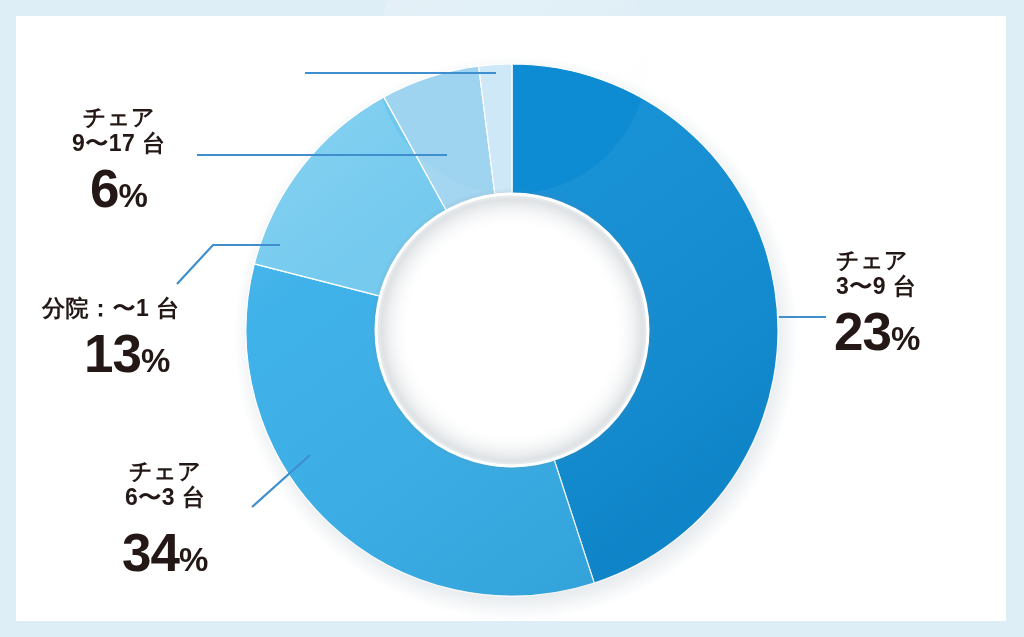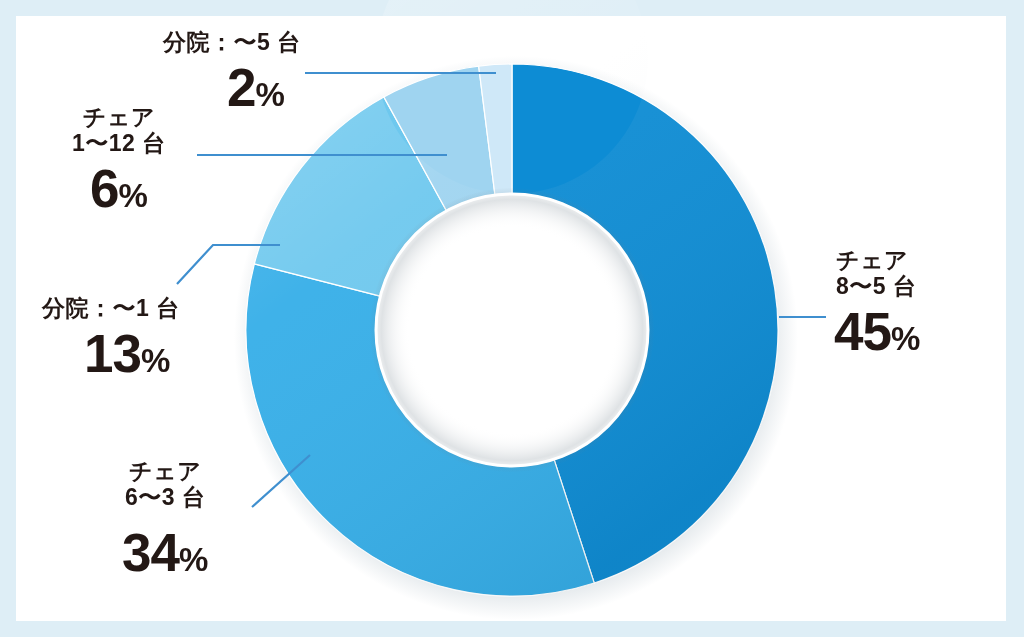--- a/index.html
+++ b/index.html
@@ -127,40 +127,36 @@
         <line x1="779" y1="317" x2="826" y2="317"></line>
         <line x1="252" y1="507" x2="310" y2="455"></line>
         <polyline points="177,284 213,245 280,245"></polyline>
         <line x1="197" y1="155" x2="447" y2="155"></line>
         <line x1="305" y1="73" x2="496" y2="73"></line>
       </g>
     </svg>
 
     <div class="callout" id="callout-0">
       <div class="cat">チェア</div>
-      <div class="cat">8〜5 台</div>
-      <div class="pct"><span class="num">45</span><span class="sym">%</span></div>
+      <div class="cat">3〜9 台</div>
+      <div class="pct"><span class="num">23</span><span class="sym">%</span></div>
     </div>
 
     <div class="callout" id="callout-1">
       <div class="cat">チェア</div>
       <div class="cat">6〜3 台</div>
       <div class="pct"><span class="num">34</span><span class="sym">%</span></div>
     </div>
 
     <div class="callout" id="callout-2">
       <div class="cat">分院：〜1 台</div>
       <div class="pct"><span class="num">13</span><span class="sym">%</span></div>
     </div>
 
     <div class="callout" id="callout-3">
       <div class="cat">チェア</div>
-      <div class="cat">1〜12 台</div>
+      <div class="cat">9〜17 台</div>
       <div class="pct"><span class="num">6</span><span class="sym">%</span></div>
     </div>
 
-    <div class="callout" id="callout-4">
-      <div class="cat">分院：〜5 台</div>
-      <div class="pct"><span class="num">2</span><span class="sym">%</span></div>
-    </div>
 
   </div>
 </div>
 
 </body></html>

